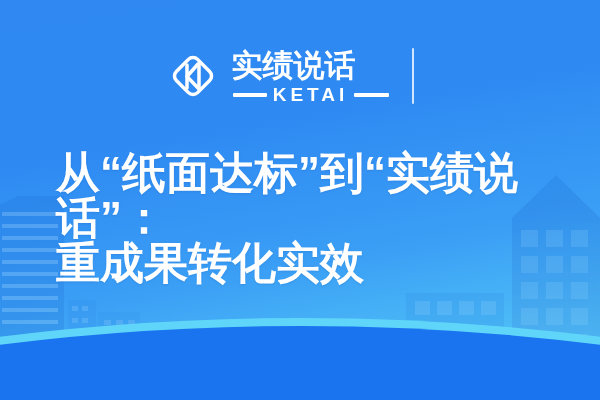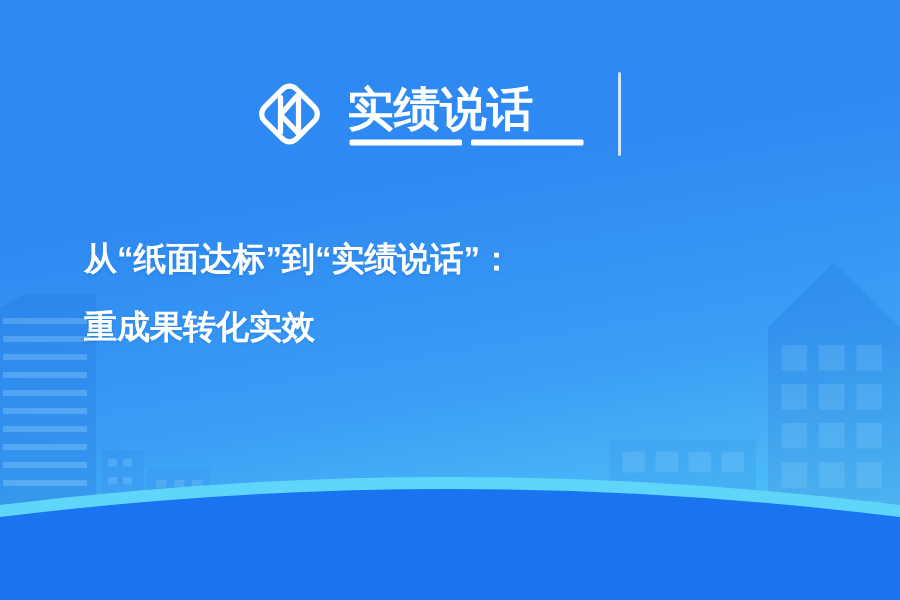--- a/index.html
+++ b/index.html
@@ -118,21 +118,21 @@
     font-weight: bold;
   }
 
   
   .title {
     position: absolute;
     left: 56px;
     top: 150px;
     width: 500px;
     color: #ffffff;
-    font-size: 22px;
+    font-size: 44px;
     font-weight: bold;
     line-height: 45px;
     letter-spacing: 0px;
     text-shadow: 0 1px 2px rgba(20,80,160,0.18);
   }
 </style>
 </head>
 <body>
 
 <div id="banner">
@@ -229,20 +229,21 @@
         <path d="M64 30 L64 80" stroke="#ffffff" stroke-width="7" fill="none" stroke-linecap="round"></path>
       </svg>
 
       <div class="brand-words">
 
         <div class="brand-cn" style="display:flex;align-items:center;">
           <span style="color:#fff;font-size:31px;font-weight:bold;line-height:1;letter-spacing:0px;white-space:nowrap;">实绩说话</span>
         </div>
         <div class="brand-latin">
           <span class="dash"></span>
+          <span class="brand-latin-text">KETAI</span>
           <span class="dash"></span>
         </div>
       </div>
     </div>
 
     <div class="divider"></div>
 
     <div class="slogan">
     </div>
   </div>

